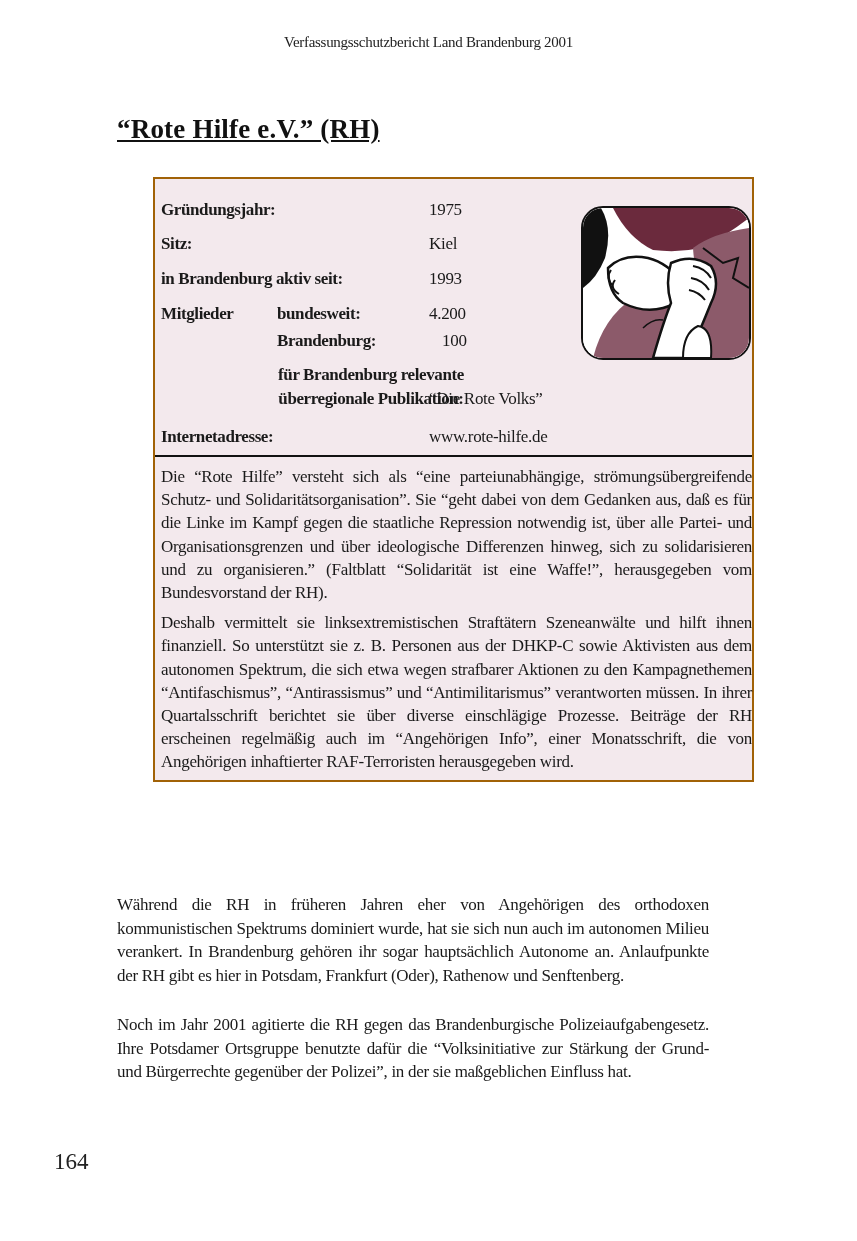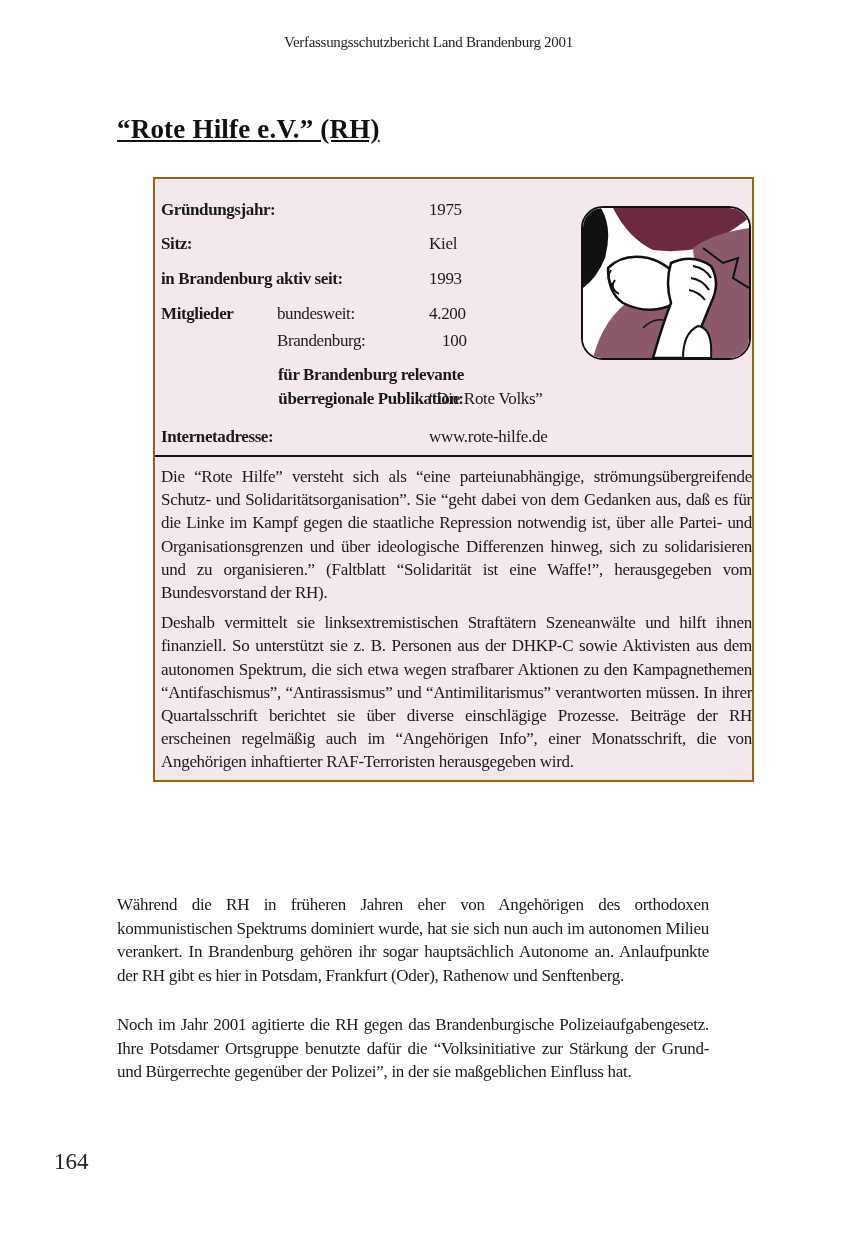--- a/index.html
+++ b/index.html
@@ -18,21 +18,21 @@
     .box {
       position: absolute; left: 112px; top: 177px; width: 597px;
       border: 2px solid #a16207; background: #f3e9ed; margin-left: 41px;
     }
     .factsheet {
       position: relative; height: 276px; border-bottom: 2px solid #111;
     }
     .fact-row { position: absolute; left: 6px; font-size: 17px; line-height: 20px; }
     .fact-label { font-weight: bold; letter-spacing: -0.4px; }
     .fact-value { position: absolute; left: 268px; white-space: nowrap; letter-spacing: -0.3px; }
-    .sub-label { position: absolute; font-weight: normal; letter-spacing: -0.4px; white-space: nowrap; text-align: center; }
+    .sub-label { position: absolute; font-weight: bold; letter-spacing: -0.4px; white-space: nowrap; text-align: center; }
     .logo {
       position: absolute; left: 426px; top: 27px; width: 166px; height: 150px;
       border: 2px solid #111; border-radius: 22px; overflow: hidden; background: #ffffff;
     }
     .box-body { padding: 8px 0 6px 6px; }
     .para {
       margin: 0; font-size: 17px; line-height: 23.2px; text-align: justify;
       letter-spacing: -0.3px; hyphens: manual;
     }
     .para + .para { margin-top: 7px; }

